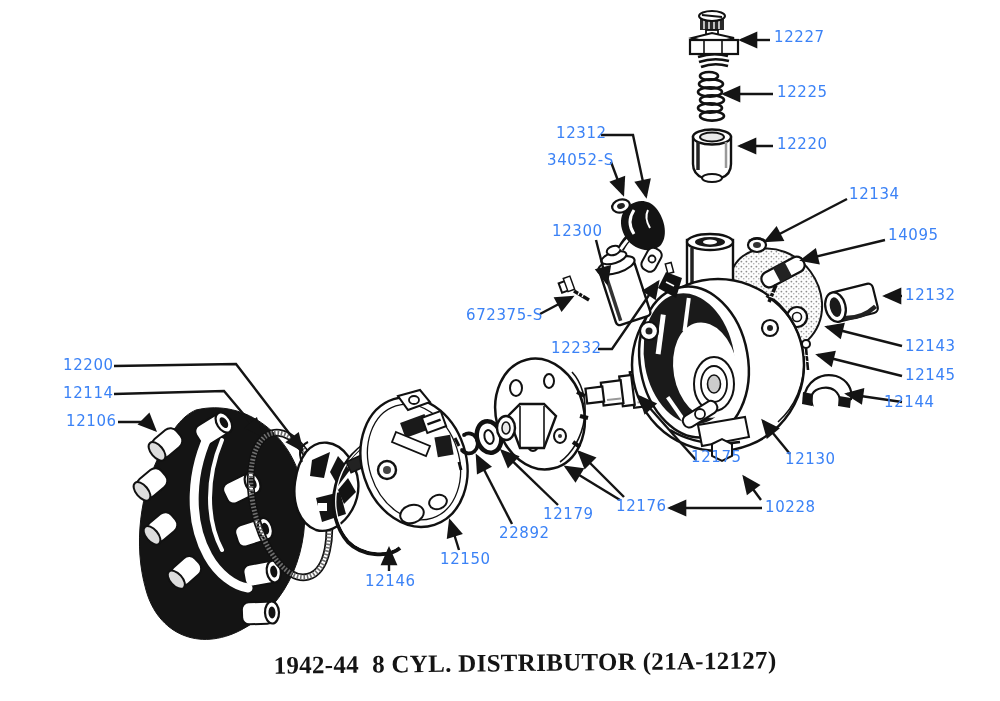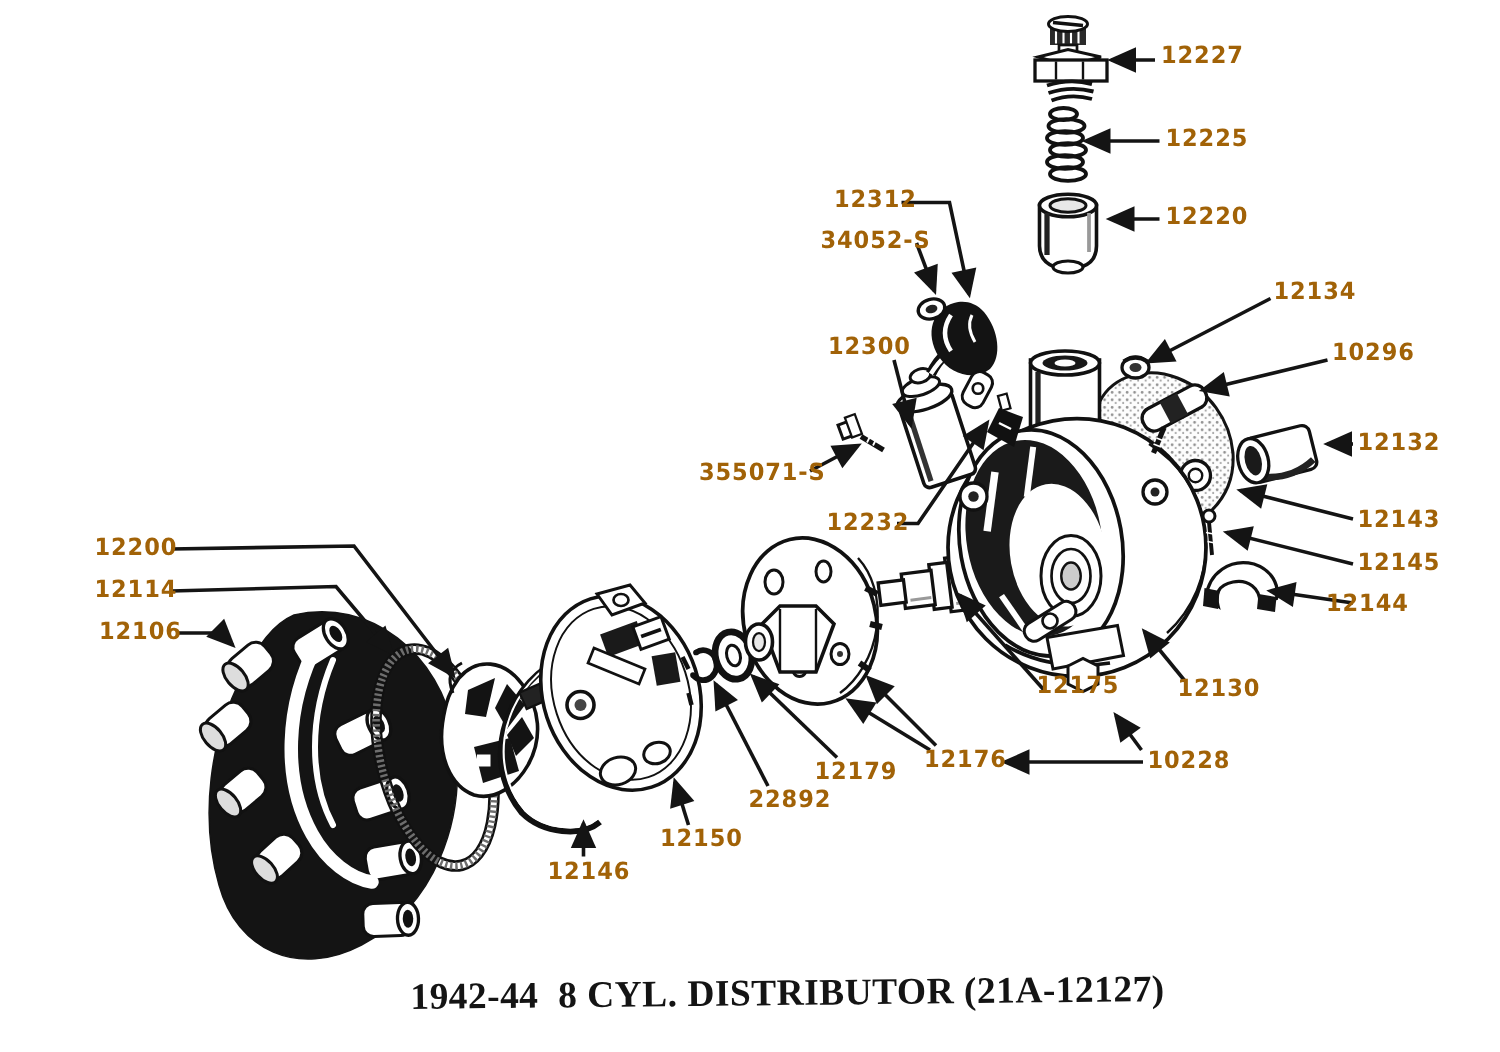--- a/index.html
+++ b/index.html
@@ -1,20 +1,20 @@
 <!DOCTYPE html>
 <html><head>
 <meta charset="utf-8">
 <style>
   html,body{margin:0;padding:0;background:#fff;}
   .stage{position:relative;width:1000px;height:701px;background:#fff;overflow:hidden;
          font-family:"DejaVu Sans",sans-serif;}
   .stage svg{position:absolute;left:0;top:0;}
-  .lbl{position:absolute;font-weight:bold;font-size:15px;line-height:14px;
-       letter-spacing:.6px;color:#a16207;white-space:nowrap;
+  .lbl{position:absolute;font-weight:normal;font-size:15px;line-height:14px;
+       letter-spacing:.6px;color:#3b82f6;white-space:nowrap;
        transform:scale(1,1.05);}
   .caption{position:absolute;left:255px;top:649px;width:540px;text-align:center;
        font-family:"Liberation Serif",serif;font-weight:bold;font-size:25px;
        color:#141414;letter-spacing:.3px;white-space:pre;transform:rotate(-0.6deg);}
 </style>
 </head>
 <body>
 
 <div class="stage">
 
@@ -355,24 +355,24 @@
     <polyline points="761,500 744,477" marker-end="url(#ah)"></polyline>
   </g>
 </svg>
 
 <div class="lbl" style="left:774px;top:30px">12227</div>
 <div class="lbl" style="left:777px;top:85px">12225</div>
 <div class="lbl" style="left:777px;top:137px">12220</div>
 <div class="lbl" style="left:556px;top:126px">12312</div>
 <div class="lbl" style="left:547px;top:153px">34052-S</div>
 <div class="lbl" style="left:552px;top:224px">12300</div>
-<div class="lbl" style="left:466px;top:308px">355071-S</div>
+<div class="lbl" style="left:466px;top:308px">672375-S</div>
 <div class="lbl" style="left:551px;top:341px">12232</div>
 <div class="lbl" style="left:849px;top:187px">12134</div>
-<div class="lbl" style="left:888px;top:228px">10296</div>
+<div class="lbl" style="left:888px;top:228px">14095</div>
 <div class="lbl" style="left:905px;top:288px">12132</div>
 <div class="lbl" style="left:905px;top:339px">12143</div>
 <div class="lbl" style="left:905px;top:368px">12145</div>
 <div class="lbl" style="left:884px;top:395px">12144</div>
 <div class="lbl" style="left:63px;top:358px">12200</div>
 <div class="lbl" style="left:63px;top:386px">12114</div>
 <div class="lbl" style="left:66px;top:414px">12106</div>
 <div class="lbl" style="left:365px;top:574px">12146</div>
 <div class="lbl" style="left:440px;top:552px">12150</div>
 <div class="lbl" style="left:499px;top:526px">22892</div>

